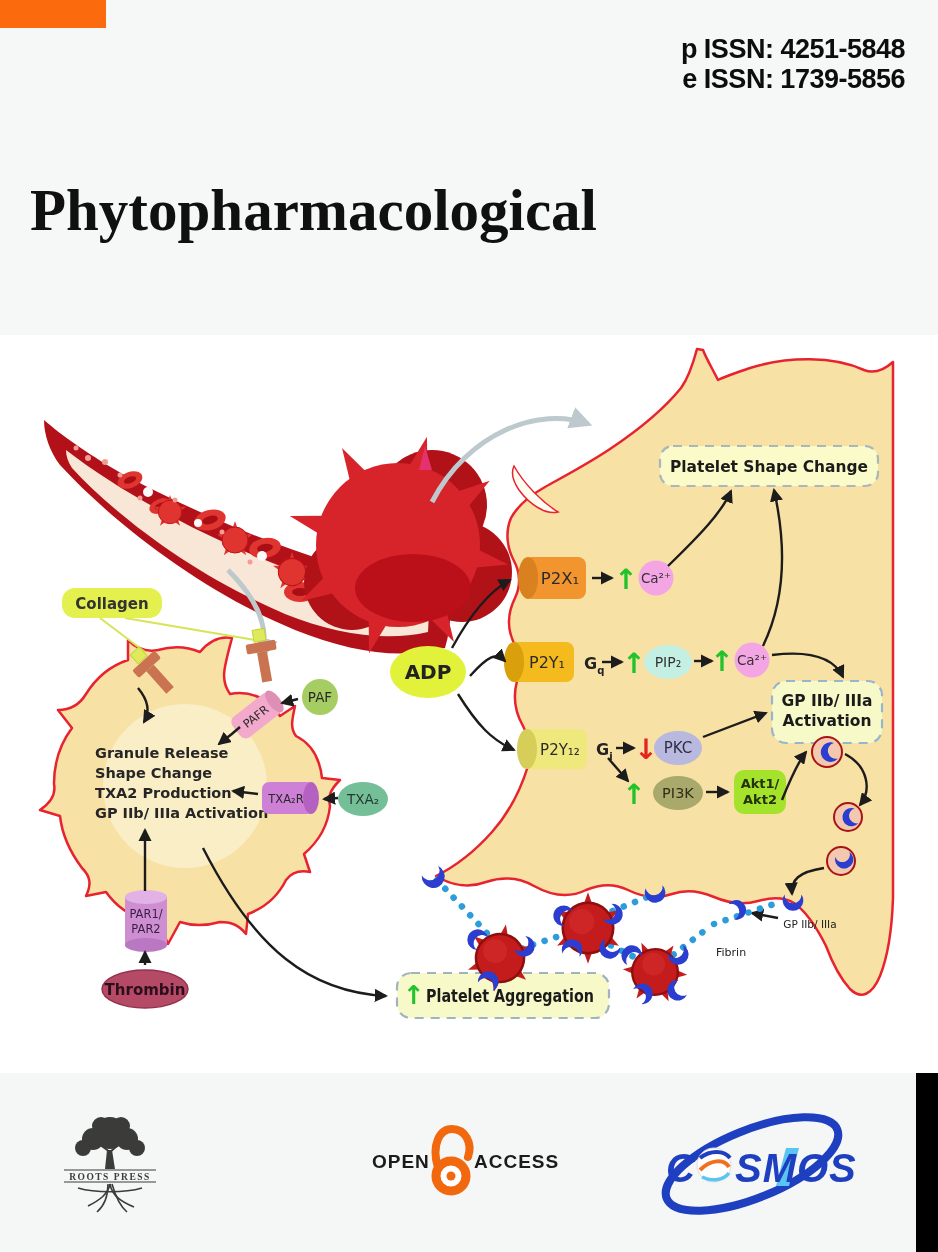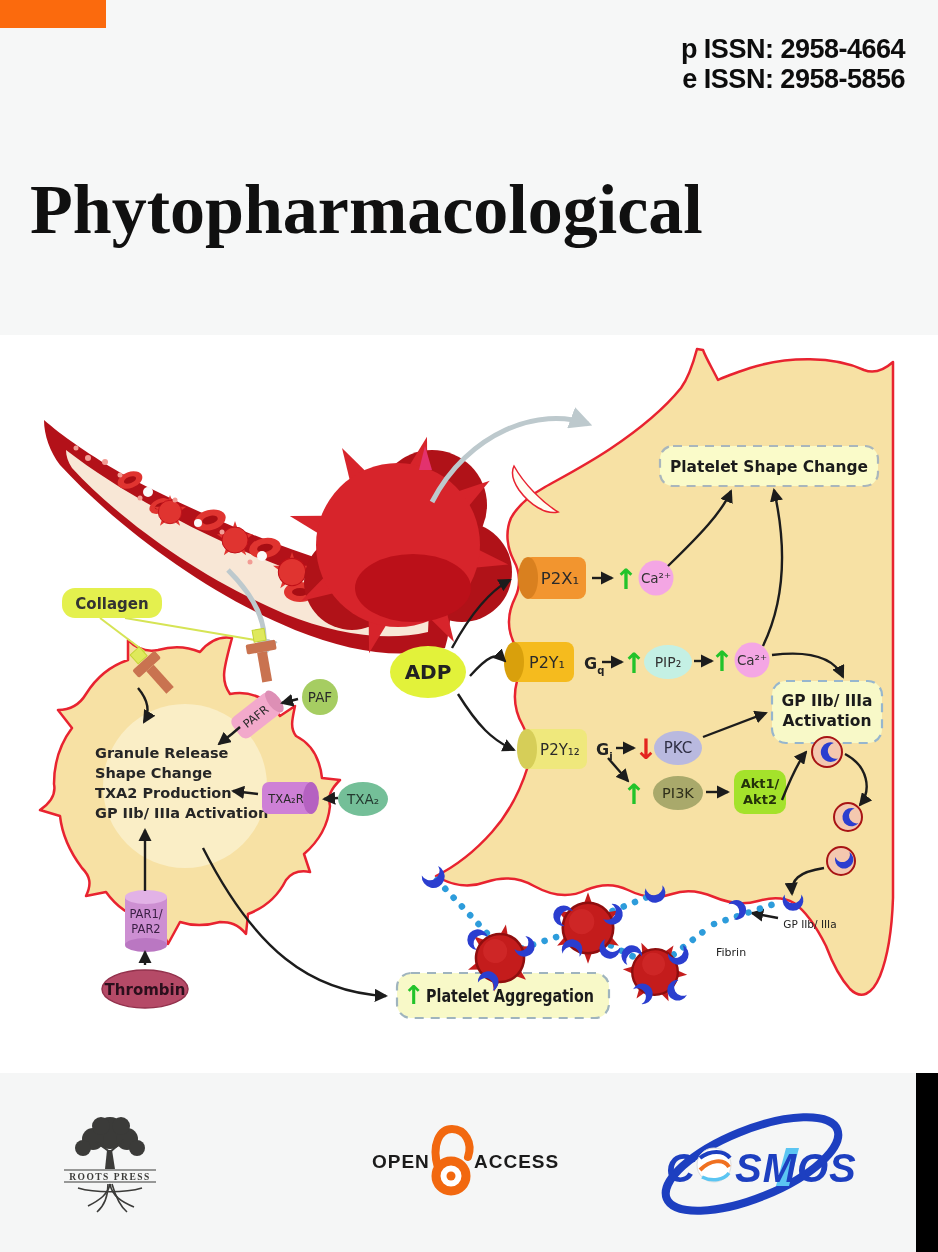--- a/index.html
+++ b/index.html
@@ -4,21 +4,21 @@
 <style>
   html,body{margin:0;padding:0;background:#e9e9e9;}
   .page{position:relative;width:938px;height:1252px;background:#f6f7f7;overflow:hidden;
         font-family:"DejaVu Sans",sans-serif;}
   .orange-bar{position:absolute;left:0;top:0;width:106px;height:28px;background:#fb6a0d;}
   .issn{position:absolute;right:33px;top:34px;text-align:right;
         font-family:"Liberation Sans","DejaVu Sans",sans-serif;font-weight:700;
         font-size:27px;line-height:30px;color:#0d0d0d;letter-spacing:-0.5px;}
   .title{position:absolute;left:30px;top:176px;margin:0;
          font-family:"Liberation Serif","DejaVu Serif",serif;font-weight:700;
-         font-size:70px;line-height:68px;color:#101010;}
+         font-size:59px;line-height:68px;color:#101010;}
   .panel{position:absolute;left:0;top:335px;width:938px;height:738px;background:#ffffff;}
   .footer{position:absolute;left:0;top:1073px;width:938px;height:179px;background:#f5f6f6;}
   .black-bar{position:absolute;left:916px;top:1073px;width:22px;height:179px;background:#000;}
   svg text{font-family:"DejaVu Sans",sans-serif;}
   .boxlbl{font-weight:bold;fill:#1b1b1b;}
   .rcpt{fill:#2a2a2a;}
   .fx{font-weight:600;fill:#262626;font-size:14.5px;}
   .glbl{font-size:16px;font-weight:600;fill:#222;}
   .sub{font-size:10px;}
   .up{fill:#22c32a;font-weight:bold;}
@@ -32,22 +32,22 @@
            letter-spacing:1.5px;fill:#3b3b39;}
 </style>
 </head>
 <body>
 
 <div class="page">
 
   <div class="orange-bar"></div>
 
   <div class="issn">
-    <div>p ISSN: 2958-4664</div>
-    <div>e ISSN: 2958-5856</div>
+    <div>p ISSN: 4251-5848</div>
+    <div>e ISSN: 1739-5856</div>
   </div>
 
   <h1 class="title">
     <span>Phytopharmacological</span><br>
   </h1>
 
   <div class="panel">
   <svg width="938" height="738" viewBox="0 335 938 738">
     <defs>
       <marker id="arrB" viewBox="0 0 10 10" refX="8.5" refY="5" markerWidth="5.5" markerHeight="5.5" orient="auto-start-reverse">

